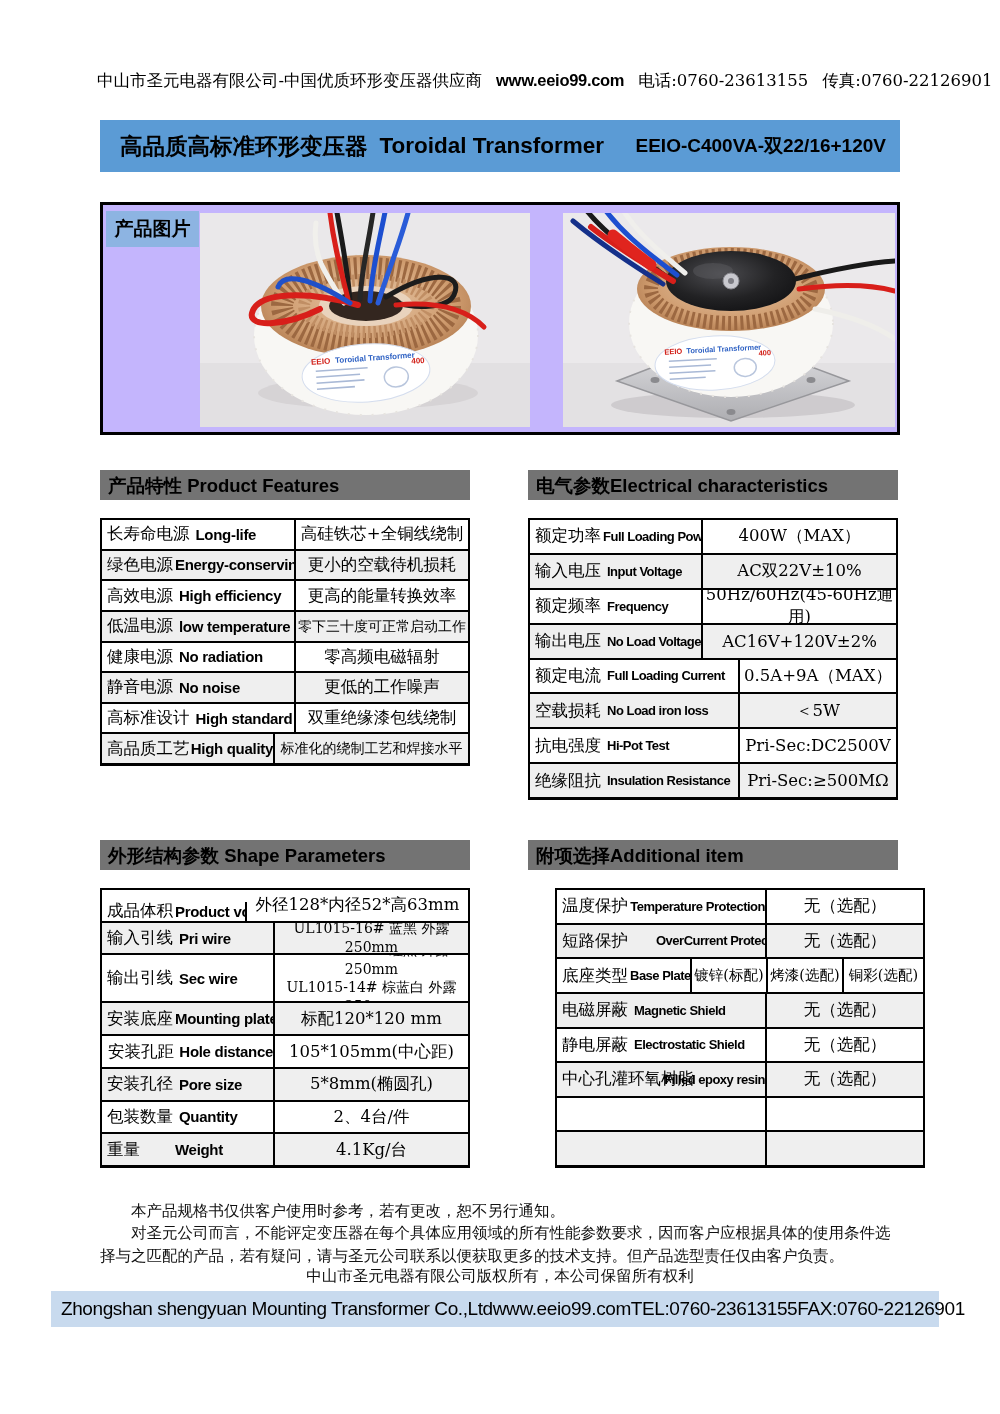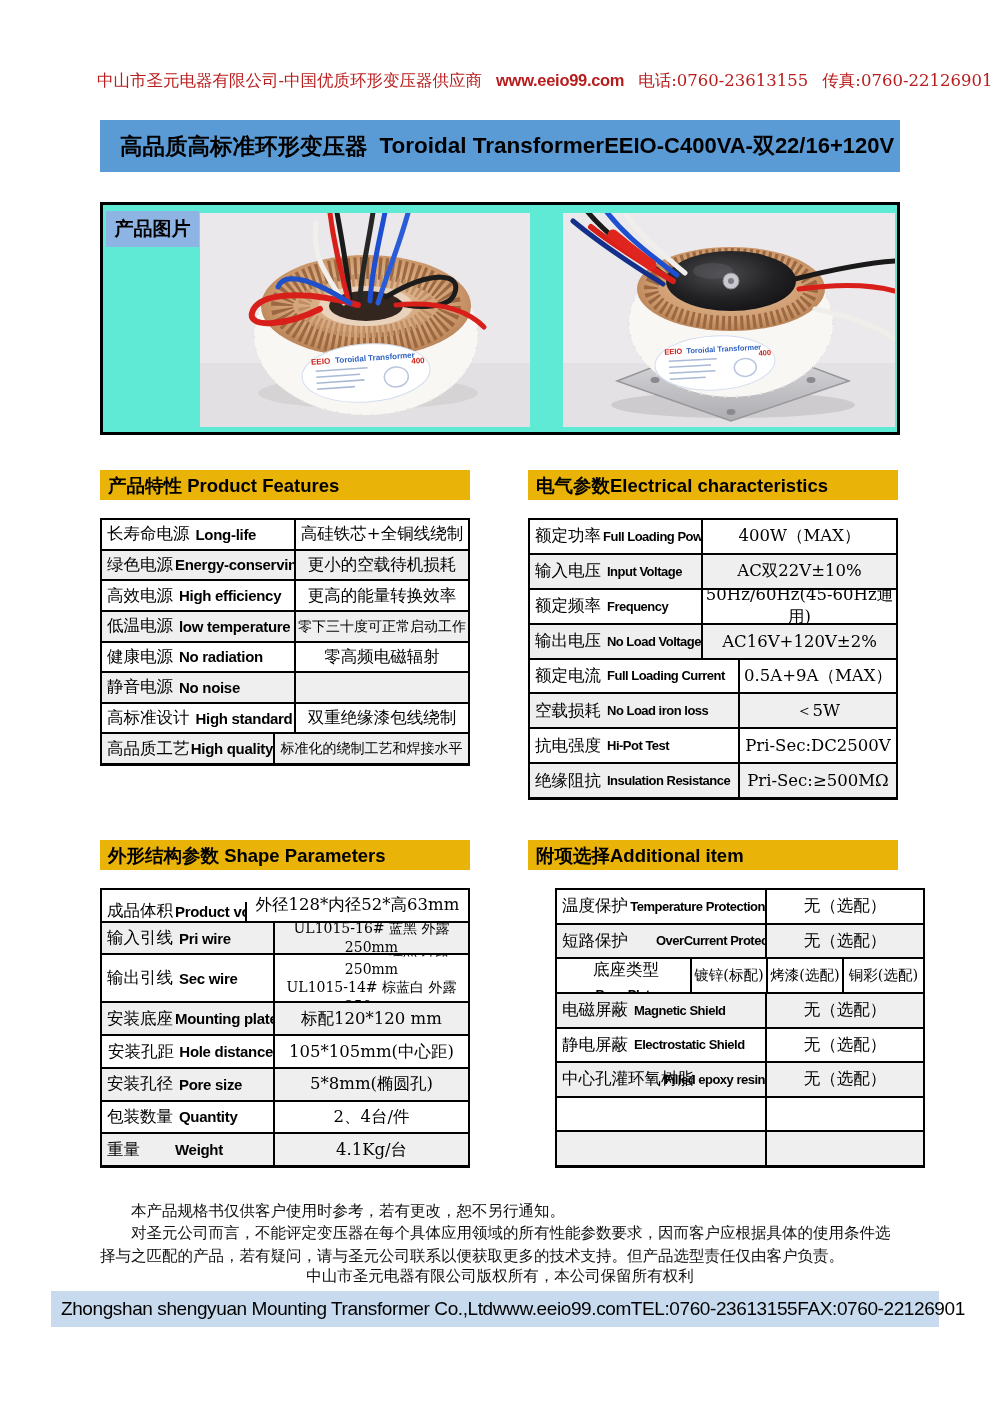--- a/index.html
+++ b/index.html
@@ -1,41 +1,41 @@
 <!DOCTYPE html>
 <html><head>
 <meta charset="utf-8">
 <style>
   html,body{margin:0;padding:0;background:#fff;}
   .page{position:relative;width:1000px;height:1414px;background:#ffffff;overflow:hidden;
         font-family:"Liberation Sans",sans-serif;color:#000;}
 
   
   .company-line{position:absolute;left:97px;top:70px;width:810px;display:flex;align-items:baseline;gap:14px;
-    font-family:"DejaVu Serif","Liberation Serif",serif;font-size:16.5px;color:#b91c1c;white-space:nowrap;}
+    font-family:"DejaVu Serif","Liberation Serif",serif;font-size:16.5px;color:#000000;white-space:nowrap;}
   .company-line .ascii{font-family:"Liberation Sans",sans-serif;font-weight:bold;font-size:16.5px;letter-spacing:-0.3px;}
 
   
   .title-bar{position:absolute;left:100px;top:120px;width:800px;height:52px;background:#5b9bd5;
     display:flex;align-items:center;justify-content:space-between;padding:0 14px 0 20px;box-sizing:border-box;}
   .title-left{display:flex;align-items:center;gap:12px;font-weight:bold;font-size:22.5px;white-space:nowrap;}
-  .title-model{font-weight:bold;font-size:22px;white-space:nowrap;}
+  .title-model{font-weight:bold;font-size:19px;white-space:nowrap;}
 
   
   .product-box{position:absolute;left:100px;top:202px;width:800px;height:233px;border:3px solid #000;
-    background:#5eead4;box-sizing:border-box;}
+    background:#c4b5fd;box-sizing:border-box;}
   .product-label{position:absolute;left:3px;top:6px;width:93px;height:36px;background:#8db4e2;
     display:flex;align-items:center;justify-content:center;font-weight:bold;font-size:19px;}
   .photo{position:absolute;top:8px;height:214px;background:#eae8ea;overflow:hidden;}
   .photo.left{left:97px;width:330px;}
   .photo.right{left:460px;width:332px;}
   .photo svg{display:block;}
 
   
-  .sec-h{position:absolute;width:370px;height:30px;background:#eab308;display:flex;align-items:center;
+  .sec-h{position:absolute;width:370px;height:30px;background:#737373;display:flex;align-items:center;
     padding-left:8px;box-sizing:border-box;font-weight:bold;font-size:18.5px;white-space:nowrap;overflow:hidden;}
 
   
   .spec-table{position:absolute;width:370px;display:flex;flex-direction:column;background:#fff;
     border:2px solid #000;border-bottom-width:3px;box-sizing:border-box;}
   .t-row{display:flex;flex:1;border-bottom:2px solid #000;align-items:stretch;min-height:0;}
   .t-row:last-child{border-bottom:0;}
   .t-row:nth-child(even){background:#efefef;}
   .t-label{display:flex;align-items:center;gap:6px;padding-left:5px;border-right:2px solid #000;
     flex:0 0 auto;box-sizing:border-box;overflow:hidden;white-space:nowrap;}
@@ -226,20 +226,21 @@
           <span class="zh">健康电源</span>
           <span class="en">No radiation</span>
         </div>
         <div class="t-val">零高频电磁辐射</div>
       </div>
       <div class="t-row">
         <div class="t-label" style="width: 194px;">
           <span class="zh">静音电源</span>
           <span class="en">No noise</span>
         </div>
+        <div class="t-val">更低的工作噪声</div>
       </div>
       <div class="t-row">
         <div class="t-label" style="width: 194px;">
           <span class="zh">高标准设计</span>
           <span class="en">High standard</span>
         </div>
         <div class="t-val">双重绝缘漆包线绕制</div>
       </div>
       <div class="t-row">
         <div class="t-label" style="width: 173px;">
@@ -377,21 +378,21 @@
         <div class="t-val">无（选配）</div>
       </div>
       <div class="t-row">
         <div class="t-label" style="width: 210px; gap: 32px;">
           <span class="zh">短路保护</span>
           <span class="en">OverCurrent Protection</span>
         </div>
         <div class="t-val">无（选配）</div>
       </div>
       <div class="t-row">
-        <div class="t-label" style="width: 135px; flex-direction: column;">
+        <div class="t-label" style="width: 135px;">
           <span class="zh">底座类型</span>
           <span class="en">Base Plate</span>
         </div>
         <div class="t-val multi" style="width: 76px;">镀锌(标配)</div>
         <div class="t-val multi" style="width: 76px;">烤漆(选配)</div>
         <div class="t-val multi last">铜彩(选配)</div>
       </div>
       <div class="t-row">
         <div class="t-label" style="width: 210px;">
           <span class="zh">电磁屏蔽</span>

